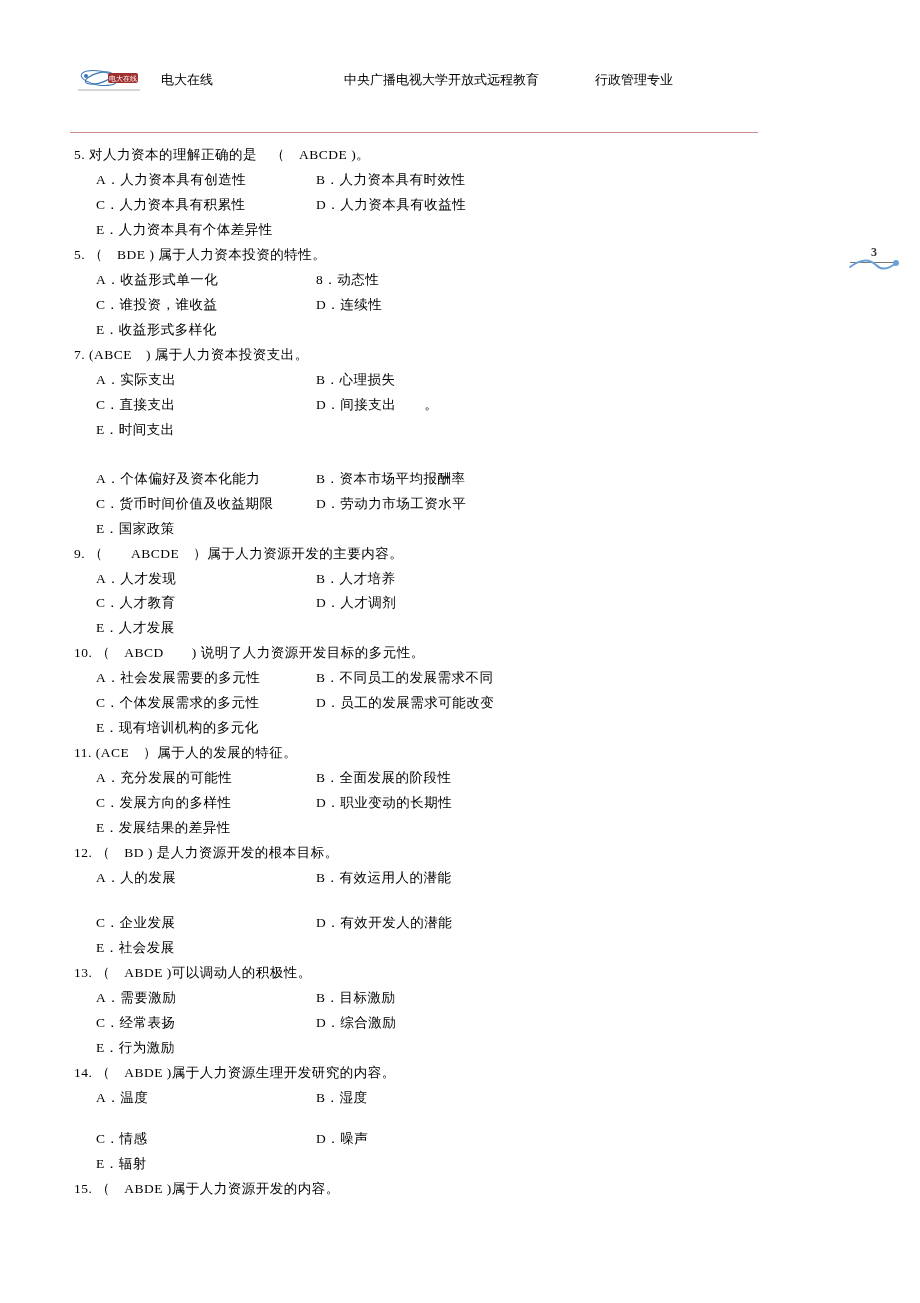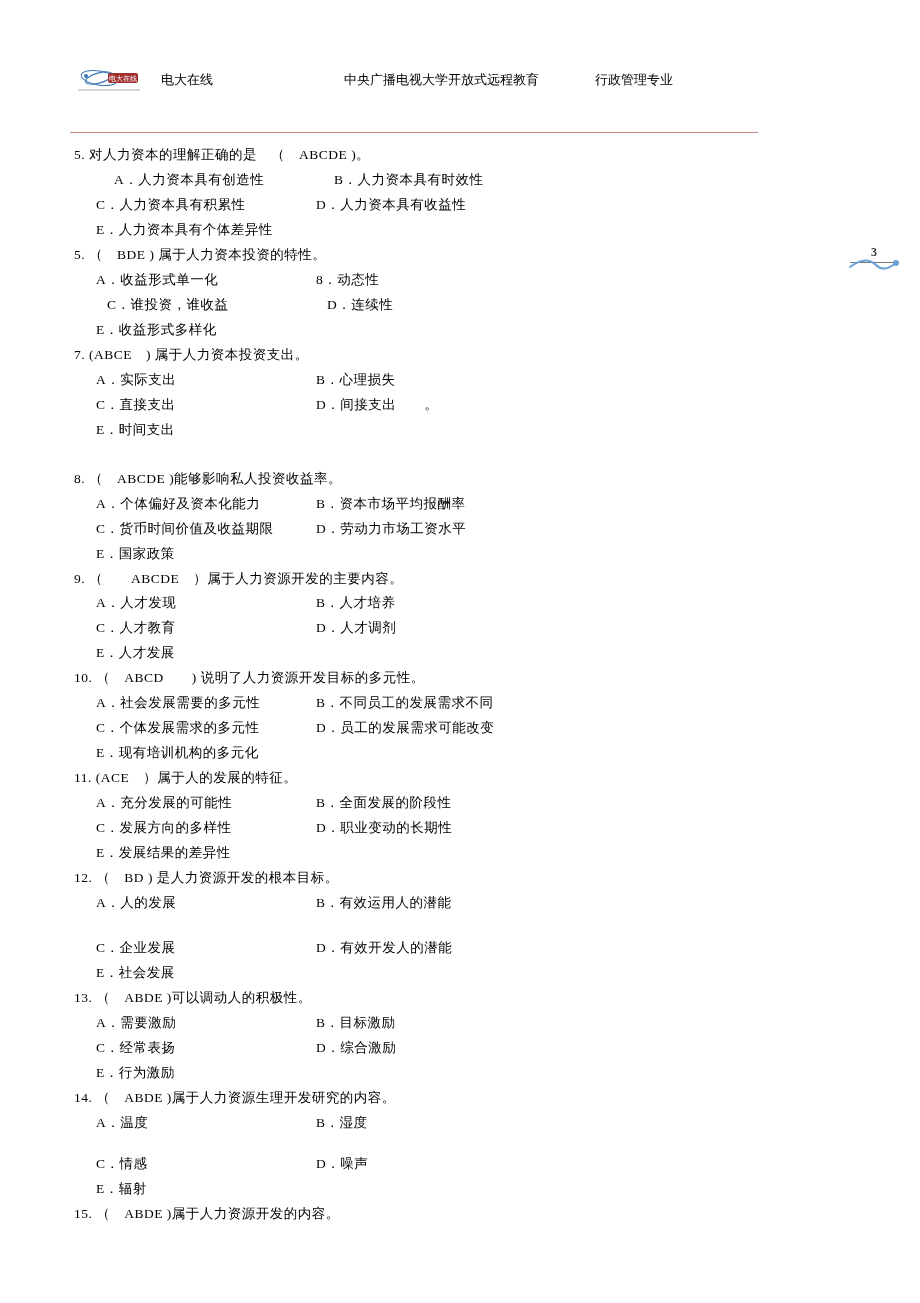--- a/index.html
+++ b/index.html
@@ -115,33 +115,32 @@
     </span>
     <span class="header-text-1">电大在线</span>
     <span class="header-text-2">中央广播电视大学开放式远程教育</span>
     <span class="header-text-3">行政管理专业</span>
   </div>
 
   <hr class="divider">
 
   <div class="content" id="content">
       <div class="q-line">5. 对人力资本的理解正确的是　（　ABCDE )。</div>
-      <div class="opt-line"><span class="sp" style="min-width: 220px; margin-left: 18px;">A．人力资本具有创造性</span><span class="sp">B．人力资本具有时效性</span></div>
+      <div class="opt-line"><span class="sp" style="min-width: 220px;">A．人力资本具有创造性</span><span class="sp">B．人力资本具有时效性</span></div>
       <div class="opt-line"><span class="sp" style="min-width: 220px;">C．人力资本具有积累性</span><span class="sp">D．人力资本具有收益性</span></div>
       <div class="opt-line"><span>E．人力资本具有个体差异性</span></div>
       <div class="q-line">5. （　BDE ) 属于人力资本投资的特性。</div>
       <div class="opt-line"><span class="sp" style="min-width: 220px;">A．收益形式单一化</span><span class="sp">8．动态性</span></div>
-      <div class="opt-line"><span class="sp" style="min-width: 220px; margin-left: 11px;">C．谁投资，谁收益</span><span class="sp">D．连续性</span></div>
+      <div class="opt-line"><span class="sp" style="min-width: 220px;">C．谁投资，谁收益</span><span class="sp">D．连续性</span></div>
       <div class="opt-line"><span>E．收益形式多样化</span></div>
       <div class="q-line">7. (ABCE　) 属于人力资本投资支出。</div>
       <div class="opt-line"><span class="sp" style="min-width: 220px;">A．实际支出</span><span class="sp">B．心理损失</span></div>
       <div class="opt-line"><span class="sp" style="min-width: 220px;">C．直接支出</span><span class="sp">D．间接支出　　。</span></div>
       <div class="opt-line"><span>E．时间支出</span></div>
       <div style="height: 24px;"></div>
-      <div class="q-line">8. （　ABCDE )能够影响私人投资收益率。</div>
       <div class="opt-line"><span class="sp" style="min-width: 220px;">A．个体偏好及资本化能力</span><span class="sp">B．资本市场平均报酬率</span></div>
       <div class="opt-line"><span class="sp" style="min-width: 220px;">C．货币时间价值及收益期限</span><span class="sp">D．劳动力市场工资水平</span></div>
       <div class="opt-line"><span>E．国家政策</span></div>
       <div class="q-line">9. （　　ABCDE　）属于人力资源开发的主要内容。</div>
       <div class="opt-line"><span class="sp" style="min-width: 220px;">A．人才发现</span><span class="sp">B．人才培养</span></div>
       <div class="opt-line"><span class="sp" style="min-width: 220px;">C．人才教育</span><span class="sp">D．人才调剂</span></div>
       <div class="opt-line"><span>E．人才发展</span></div>
       <div class="q-line">10. （　ABCD　　) 说明了人力资源开发目标的多元性。</div>
       <div class="opt-line"><span class="sp" style="min-width: 220px;">A．社会发展需要的多元性</span><span class="sp">B．不同员工的发展需求不同</span></div>
       <div class="opt-line"><span class="sp" style="min-width: 220px;">C．个体发展需求的多元性</span><span class="sp">D．员工的发展需求可能改变</span></div>

